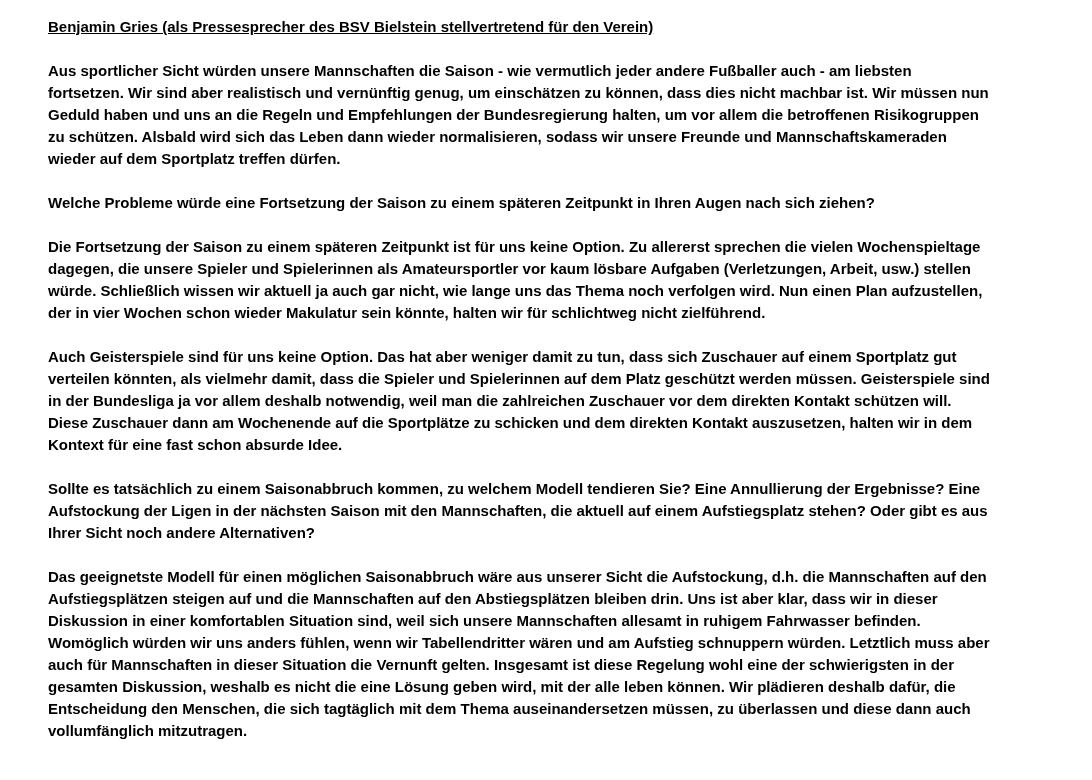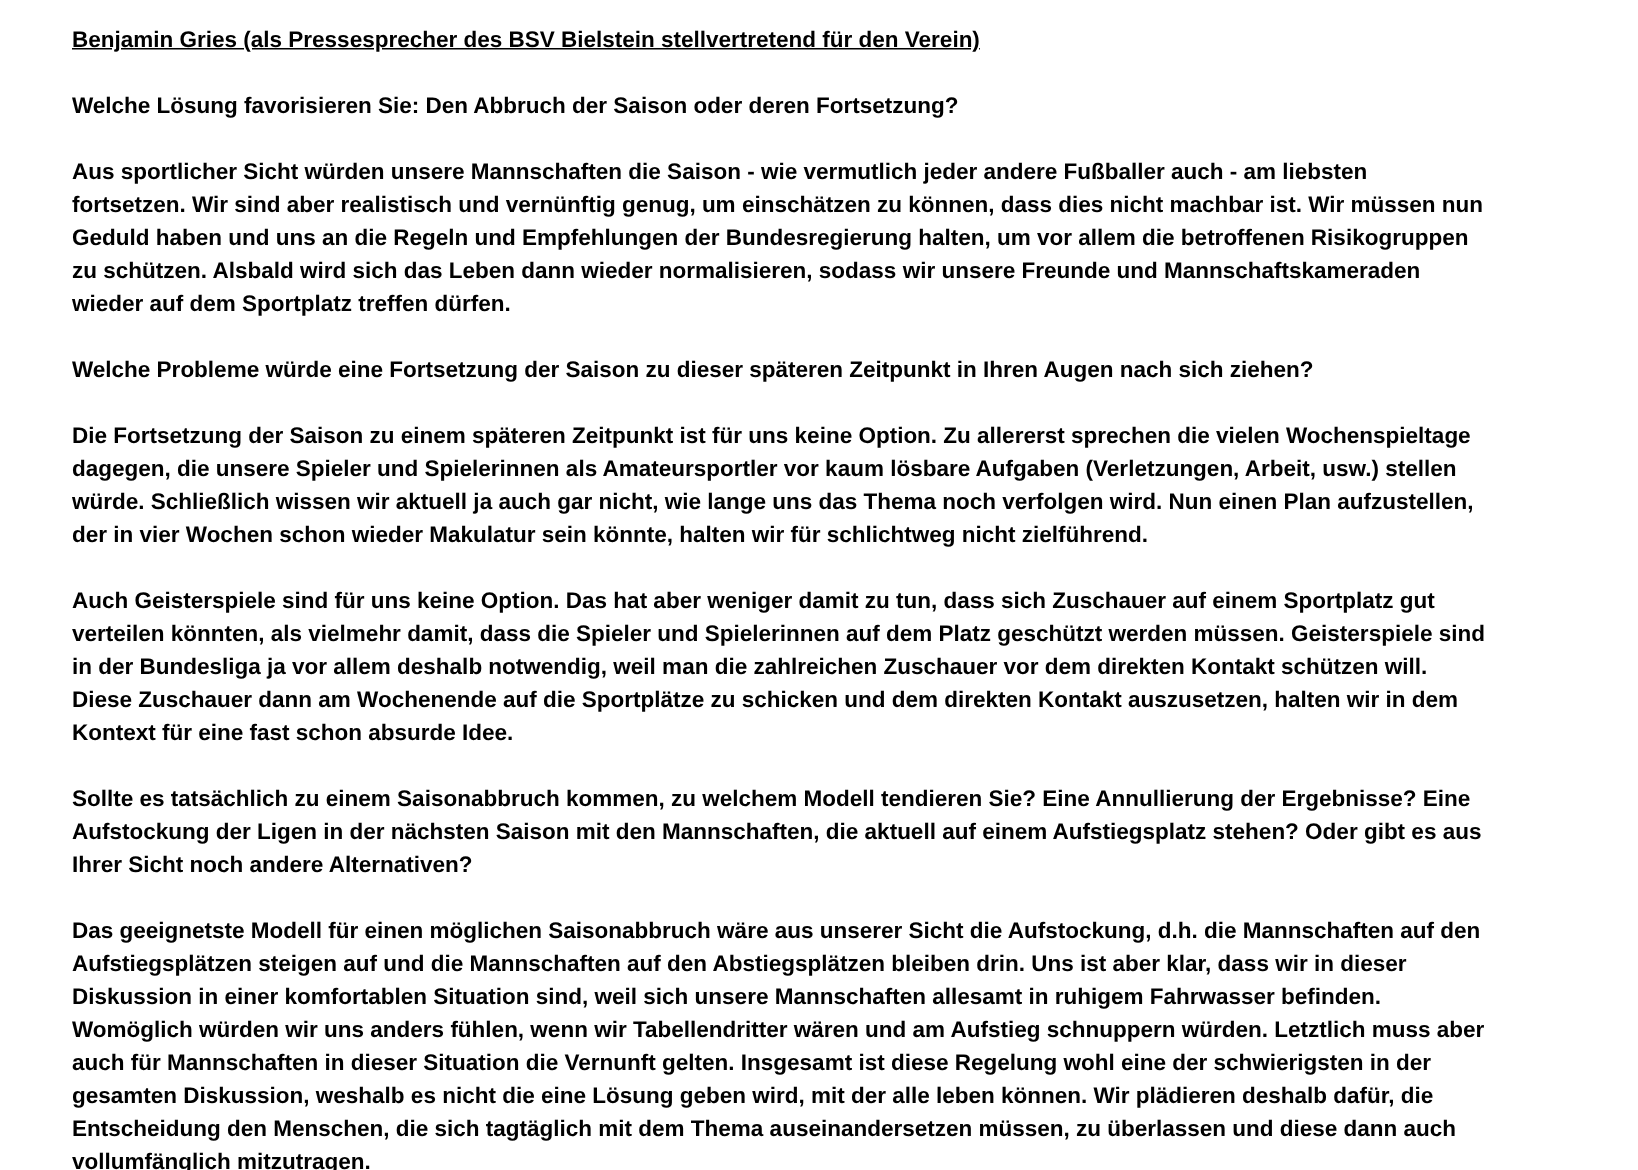--- a/index.html
+++ b/index.html
@@ -40,26 +40,25 @@
     }
   </style>
 </head>
 <body style="--bg: #ffffff; --fg: #000000;">
 
 <div class="page">
 
   <h1 class="doc-title">Benjamin Gries (als Pressesprecher des BSV Bielstein stellvertretend für den Verein)</h1>
 
   <section class="qa-block">
-    <p class="question">Welche Lösung favorisieren Sie: Den Abbruch der Saison oder deren Fortsetzung?</p>
     <p class="answer">Aus sportlicher Sicht würden unsere Mannschaften die Saison - wie vermutlich jeder andere Fußballer auch - am liebsten fortsetzen. Wir sind aber realistisch und vernünftig genug, um einschätzen zu können, dass dies nicht machbar ist. Wir müssen nun Geduld haben und uns an die Regeln und Empfehlungen der Bundesregierung halten, um vor allem die betroffenen Risikogruppen zu schützen. Alsbald wird sich das Leben dann wieder normalisieren, sodass wir unsere Freunde und Mannschaftskameraden wieder auf dem Sportplatz treffen dürfen.</p>
   </section>
 
   <section class="qa-block">
-    <p class="question">Welche Probleme würde eine Fortsetzung der Saison zu dieser späteren Zeitpunkt in Ihren Augen nach sich ziehen?</p>
+    <p class="question">Welche Probleme würde eine Fortsetzung der Saison zu einem späteren Zeitpunkt in Ihren Augen nach sich ziehen?</p>
     <p class="answer">Die Fortsetzung der Saison zu einem späteren Zeitpunkt ist für uns keine Option. Zu allererst sprechen die vielen Wochenspieltage dagegen, die unsere Spieler und Spielerinnen als Amateursportler vor kaum lösbare Aufgaben (Verletzungen, Arbeit, usw.) stellen würde. Schließlich wissen wir aktuell ja auch gar nicht, wie lange uns das Thema noch verfolgen wird. Nun einen Plan aufzustellen, der in vier Wochen schon wieder Makulatur sein könnte, halten wir für schlichtweg nicht zielführend.</p>
   </section>
 
   <section class="qa-block">
     <p class="answer">Auch Geisterspiele sind für uns keine Option. Das hat aber weniger damit zu tun, dass sich Zuschauer auf einem Sportplatz gut verteilen könnten, als vielmehr damit, dass die Spieler und Spielerinnen auf dem Platz geschützt werden müssen. Geisterspiele sind in der Bundesliga ja vor allem deshalb notwendig, weil man die zahlreichen Zuschauer vor dem direkten Kontakt schützen will. Diese Zuschauer dann am Wochenende auf die Sportplätze zu schicken und dem direkten Kontakt auszusetzen, halten wir in dem Kontext für eine fast schon absurde Idee.</p>
   </section>
 
   <section class="qa-block">
     <p class="question">Sollte es tatsächlich zu einem Saisonabbruch kommen, zu welchem Modell tendieren Sie? Eine Annullierung der Ergebnisse? Eine Aufstockung der Ligen in der nächsten Saison mit den Mannschaften, die aktuell auf einem Aufstiegsplatz stehen? Oder gibt es aus Ihrer Sicht noch andere Alternativen?</p>
     <p class="answer">Das geeignetste Modell für einen möglichen Saisonabbruch wäre aus unserer Sicht die Aufstockung, d.h. die Mannschaften auf den Aufstiegsplätzen steigen auf und die Mannschaften auf den Abstiegsplätzen bleiben drin. Uns ist aber klar, dass wir in dieser Diskussion in einer komfortablen Situation sind, weil sich unsere Mannschaften allesamt in ruhigem Fahrwasser befinden. Womöglich würden wir uns anders fühlen, wenn wir Tabellendritter wären und am Aufstieg schnuppern würden. Letztlich muss aber auch für Mannschaften in dieser Situation die Vernunft gelten. Insgesamt ist diese Regelung wohl eine der schwierigsten in der gesamten Diskussion, weshalb es nicht die eine Lösung geben wird, mit der alle leben können. Wir plädieren deshalb dafür, die Entscheidung den Menschen, die sich tagtäglich mit dem Thema auseinandersetzen müssen, zu überlassen und diese dann auch vollumfänglich mitzutragen.</p>

